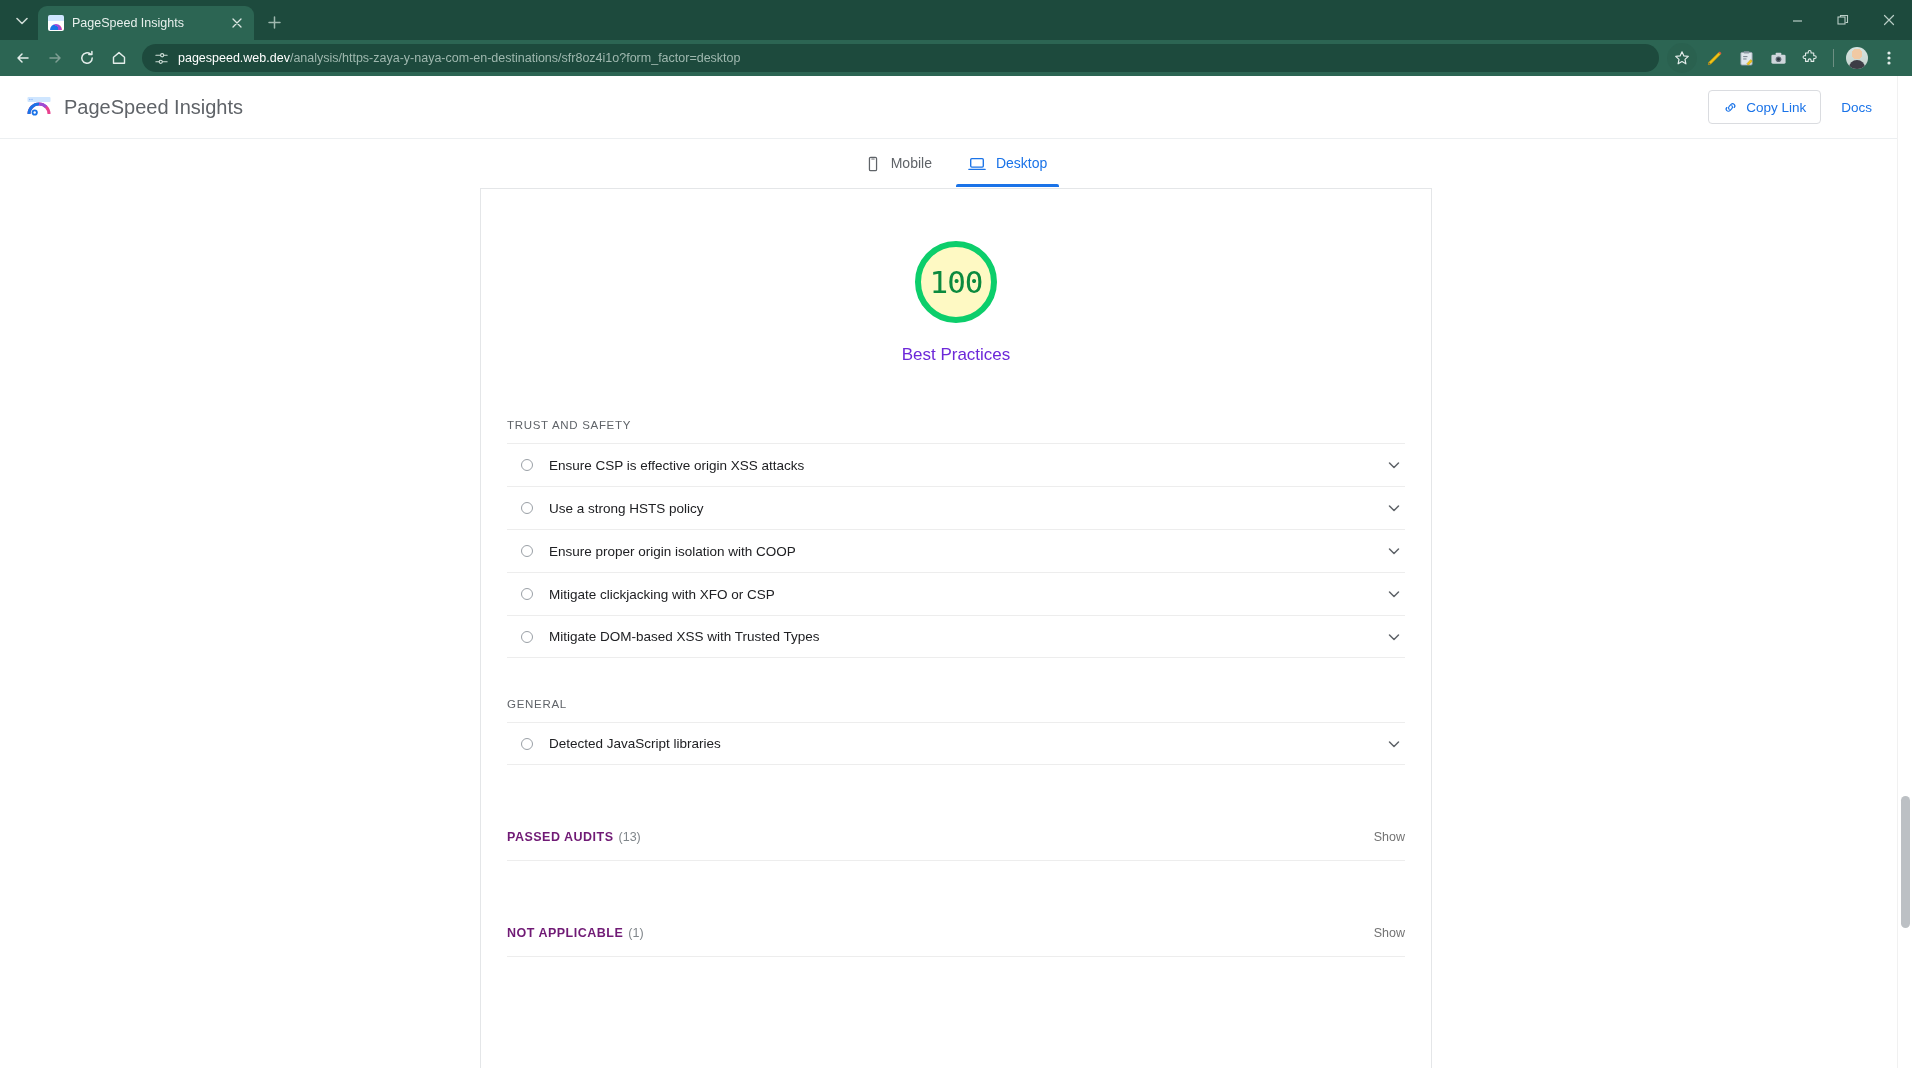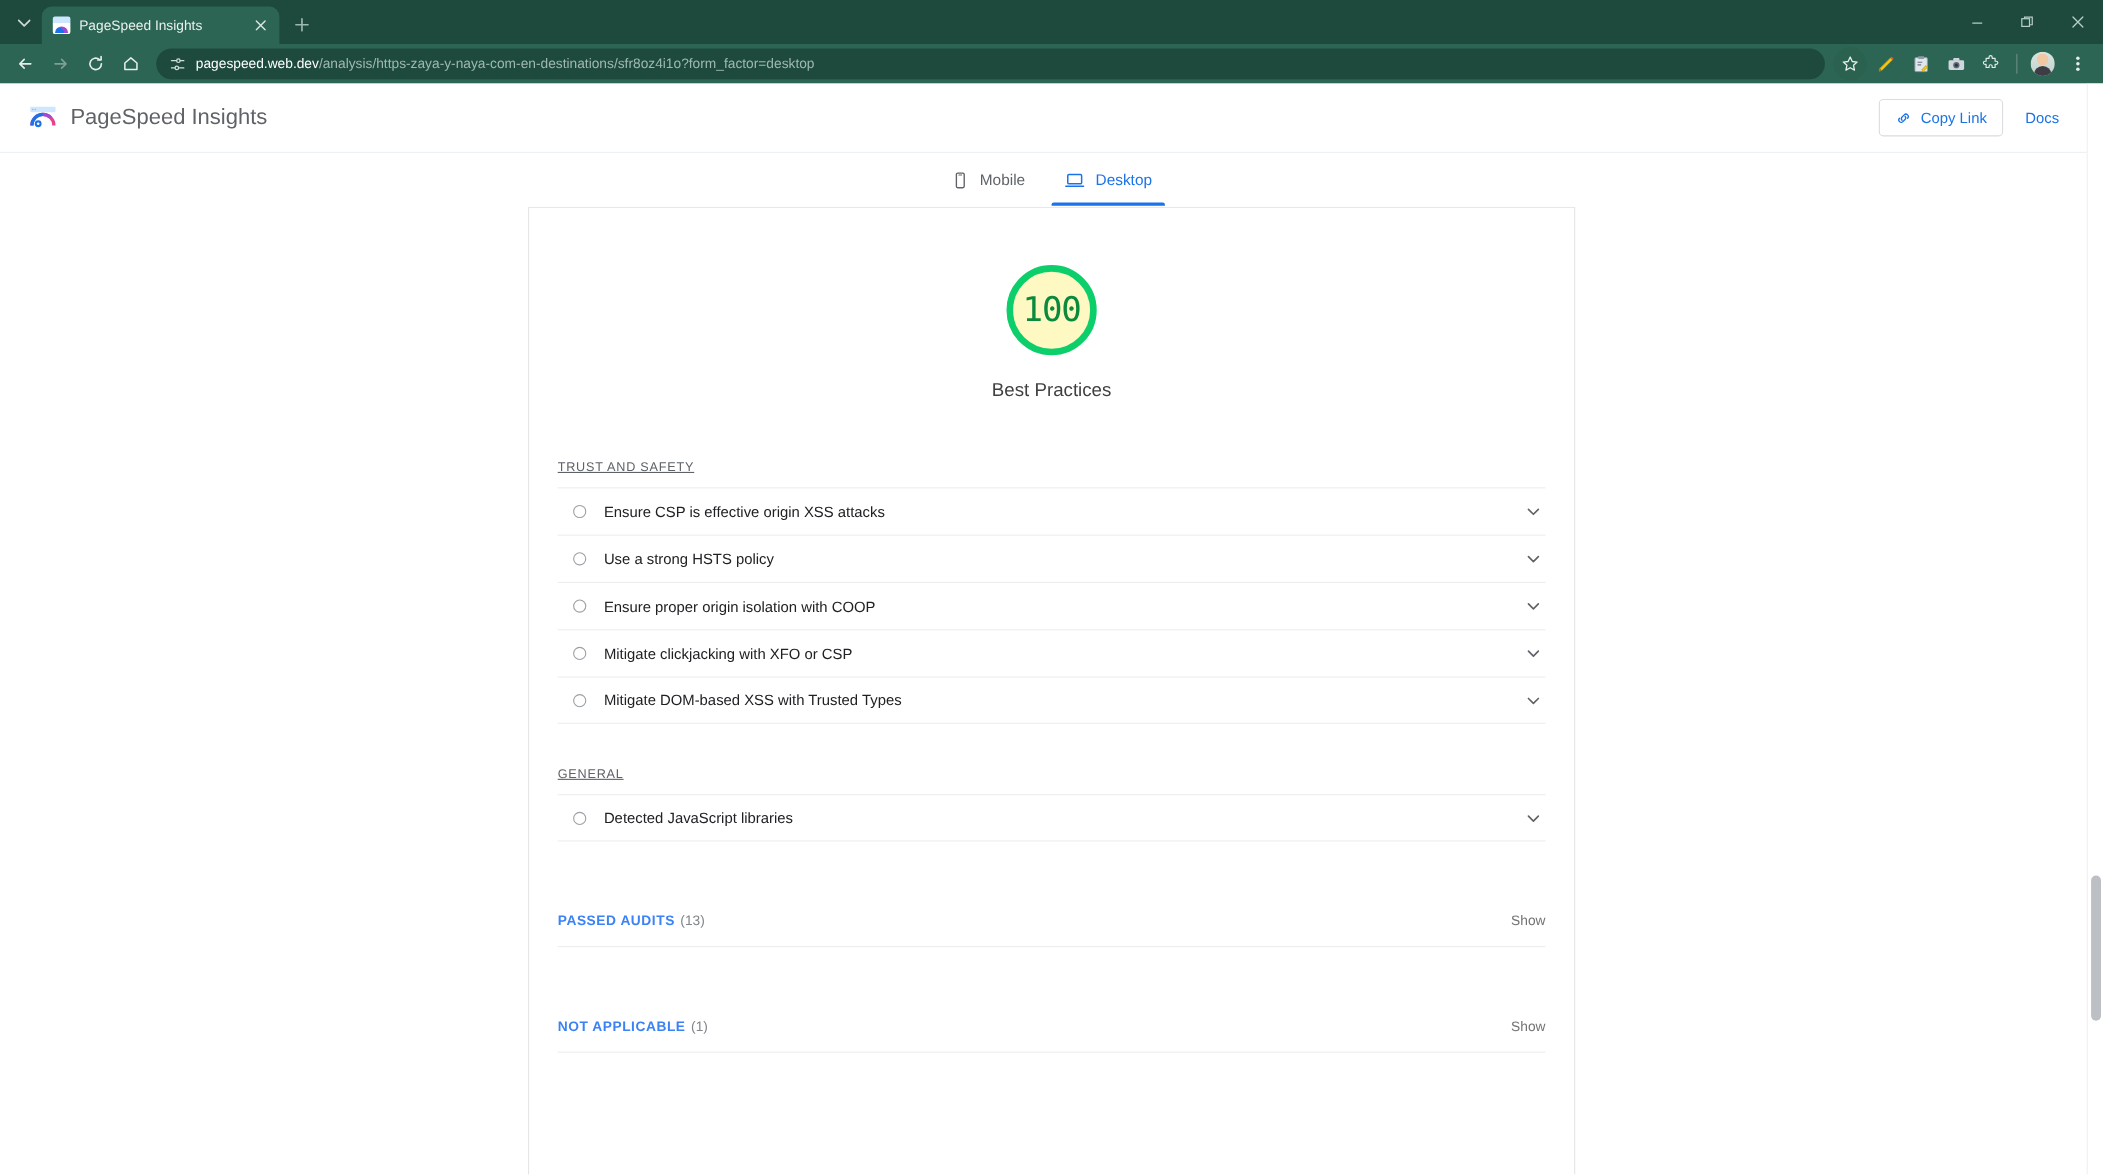--- a/index.html
+++ b/index.html
@@ -116,43 +116,43 @@
   }
   .card-toprule { height: 1px; background: #e4e6e8; margin: 0 0 0 0; }
 
   .score-block { padding: 52px 0 26px; display: flex; flex-direction: column; align-items: center; }
   .gauge {
     width: 82px; height: 82px; border-radius: 50%;
     border: 6px solid #0cce6b; background: #fef9c3;
     display: flex; align-items: center; justify-content: center;
   }
   .gauge-num { font-size: 31px; color: #0b8a3e; font-family: "DejaVu Sans Mono", monospace; letter-spacing: -1px; }
-  .score-label { margin-top: 22px; font-size: 17px; color: #404040; }
+  .score-label { margin-top: 22px; font-size: 17px; color: #6d28d9; }
 
   .group { margin-top: 28px; }
   .group-title {
     font-size: 11.5px; letter-spacing: 0.7px; color: #5f6368;
-    padding: 0 0 12px 0; margin: 0 26px; text-transform: uppercase; text-decoration: underline;
+    padding: 0 0 12px 0; margin: 0 26px; text-transform: uppercase;
   }
   .audit-row {
     display: flex; align-items: center; height: 43px;
     margin: 0 26px; border-top: 1px solid #ededed; padding-left: 14px; gap: 16px;
   }
   .audit-row:last-child { border-bottom: 1px solid #ededed; }
   .null-dot {
     width: 12px; height: 12px; border-radius: 50%; border: 1.4px solid #9aa0a6; flex: none;
   }
   .audit-title { font-size: 13.5px; color: #202124; flex: 1; }
   .chev { width: 18px; height: 18px; color: #5f6368; flex: none; margin-right: 2px; }
 
   .section-row {
     display: flex; align-items: center; margin: 0 26px; height: 48px;
     border-bottom: 1px solid #ededed;
   }
-  .section-title { font-size: 12.5px; letter-spacing: 0.5px; color: #3b82f6; font-weight: 600; }
+  .section-title { font-size: 12.5px; letter-spacing: 0.5px; color: #701a75; font-weight: 600; }
   .section-count { font-size: 12.5px; color: #80868b; margin-left: 5px; font-weight: 400; }
   .show-link { margin-left: auto; font-size: 12.5px; color: #737373; }
   .spacer-48 { height: 48px; }
 
   
   .pagescroll {
     position: absolute; right: 0; top: 0; bottom: 0; width: 15px;
     background: #ffffff; border-left: 1px solid #f1f1f1;
   }
   .pagescroll .thumb {

